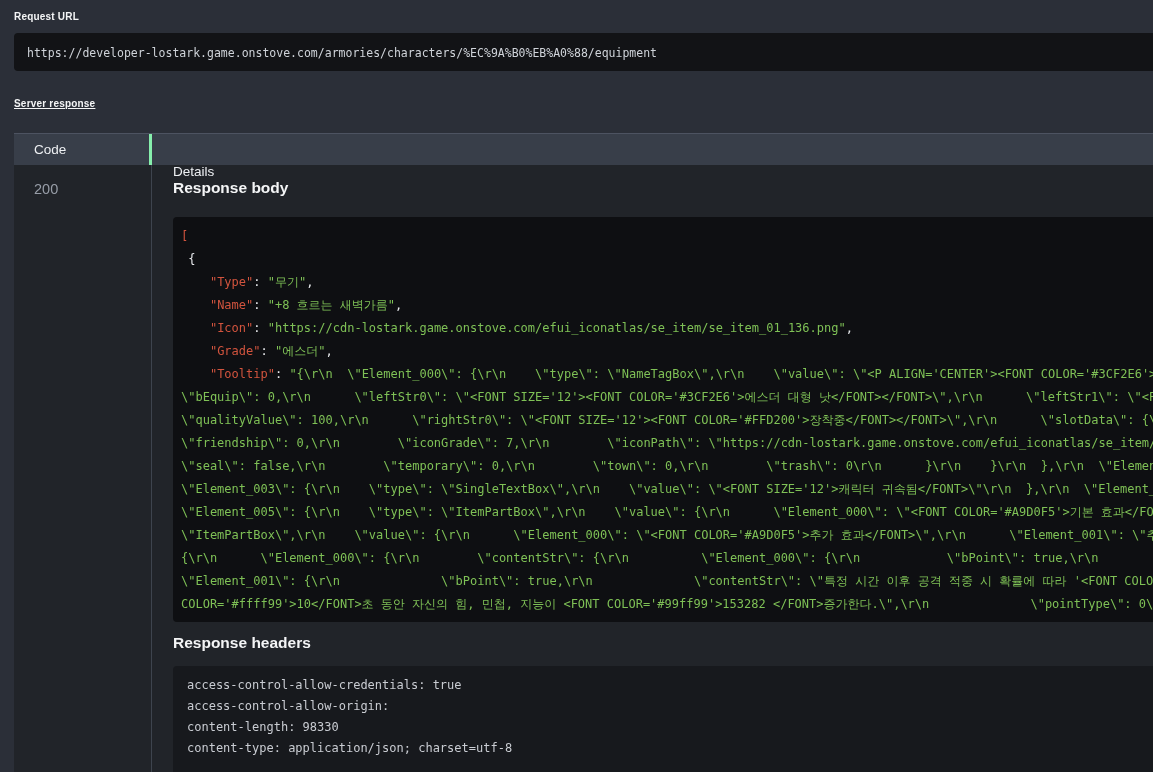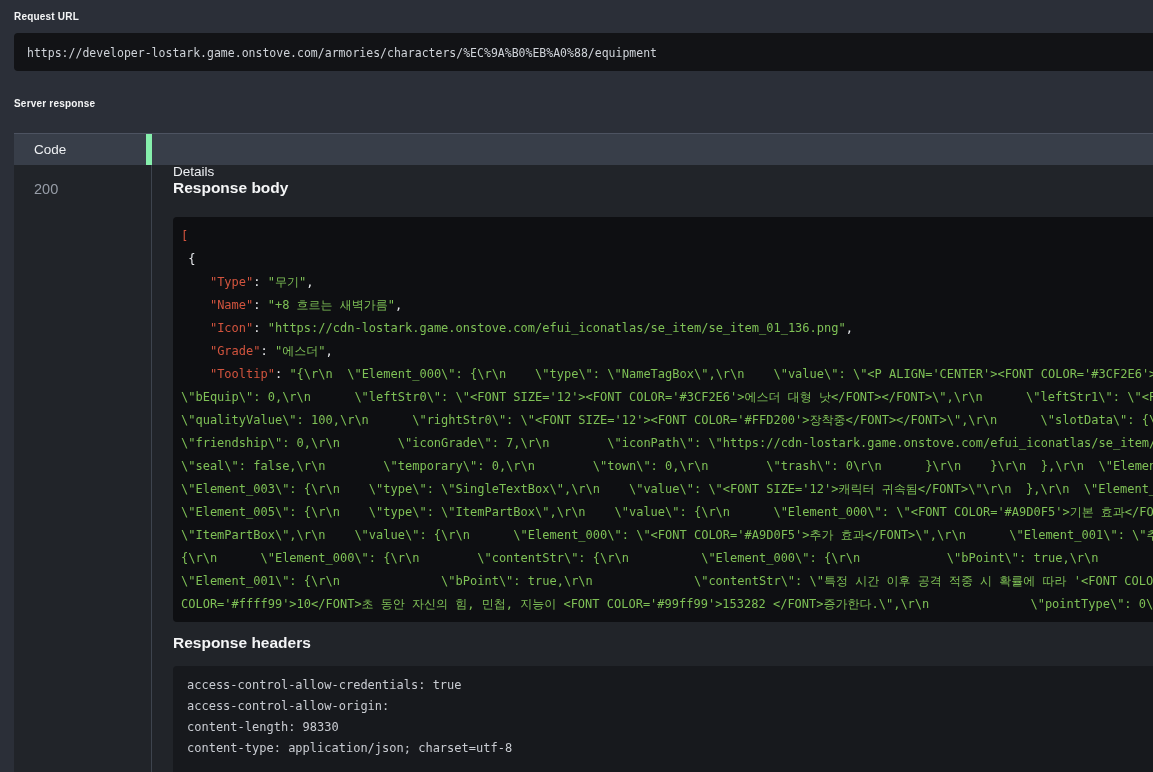--- a/index.html
+++ b/index.html
@@ -20,35 +20,35 @@
     width: 1500px; height: 38px;
     background: #121316;
     border-radius: 4px;
     line-height: 38px;
     padding-left: 13px;
   }
   .url-bar code {
     font-family: "DejaVu Sans Mono", monospace;
     font-size: 11.5px; color: #cfd3d9;
   }
-  .server-response-heading { margin-top: 27px; }
+  .server-response-heading { margin-top: 27px; text-decoration: underline; }
 
   .resp-table { margin-top: 24px; width: 1500px; }
   .thead {
     display: flex;
     background: #383e49;
     border-top: 1px solid #4d5361;
     height: 32px; align-items: center;
     color: #eef0f3; font-size: 13.5px;
   }
   .th.code-col {
     width: 138px; flex: 0 0 138px; height: 100%;
     display: flex; align-items: center;
     padding-left: 20px;
-    border-right: 6px solid #86efac;
+    border-right: 3px solid #86efac;
   }
   .th.details-col { padding-left: 21px; margin-top: 44px; }
 
   .tbody { display: flex; background: #212429; min-height: 620px; }
   .td.code-col {
     width: 138px; flex: 0 0 138px;
     padding: 16px 0 0 20px;
     color: #979da7; font-size: 14.5px;
     border-right: 1px solid #3e444e;
   }

